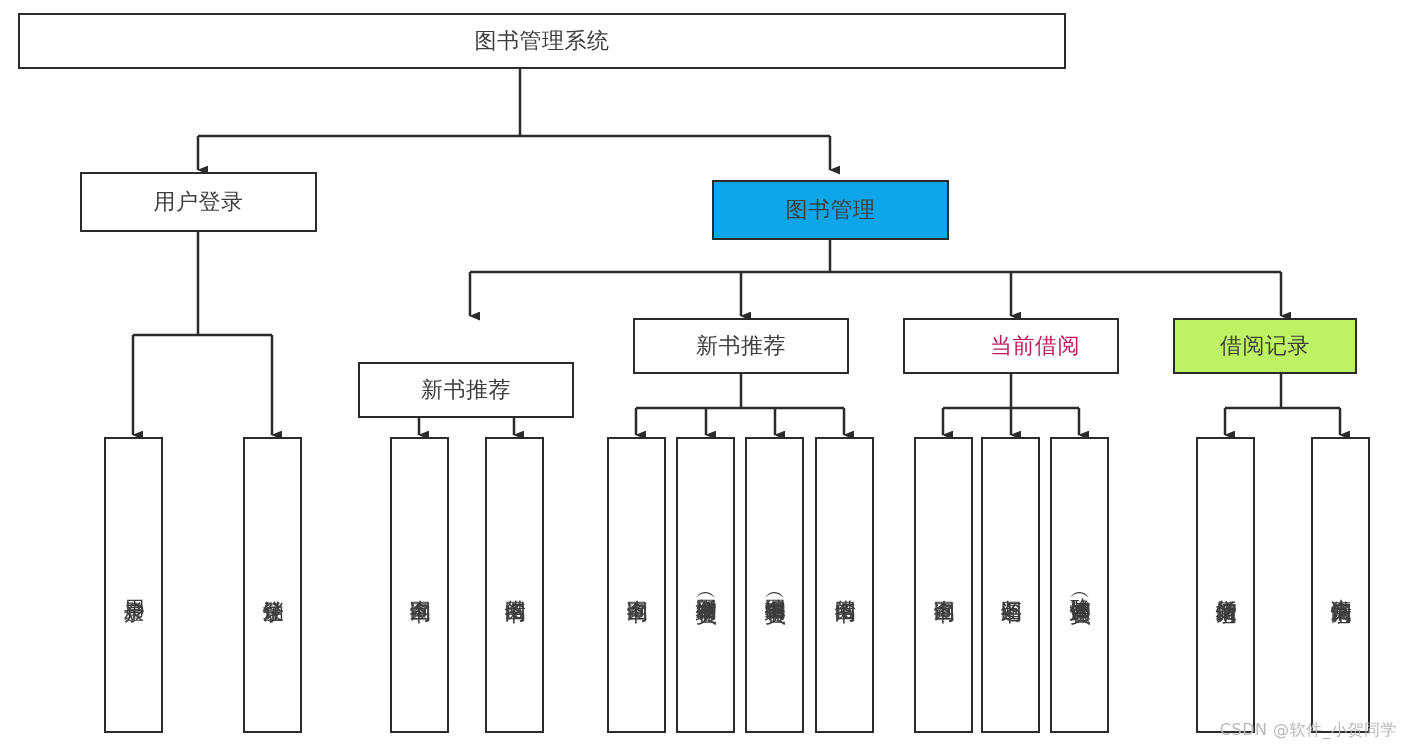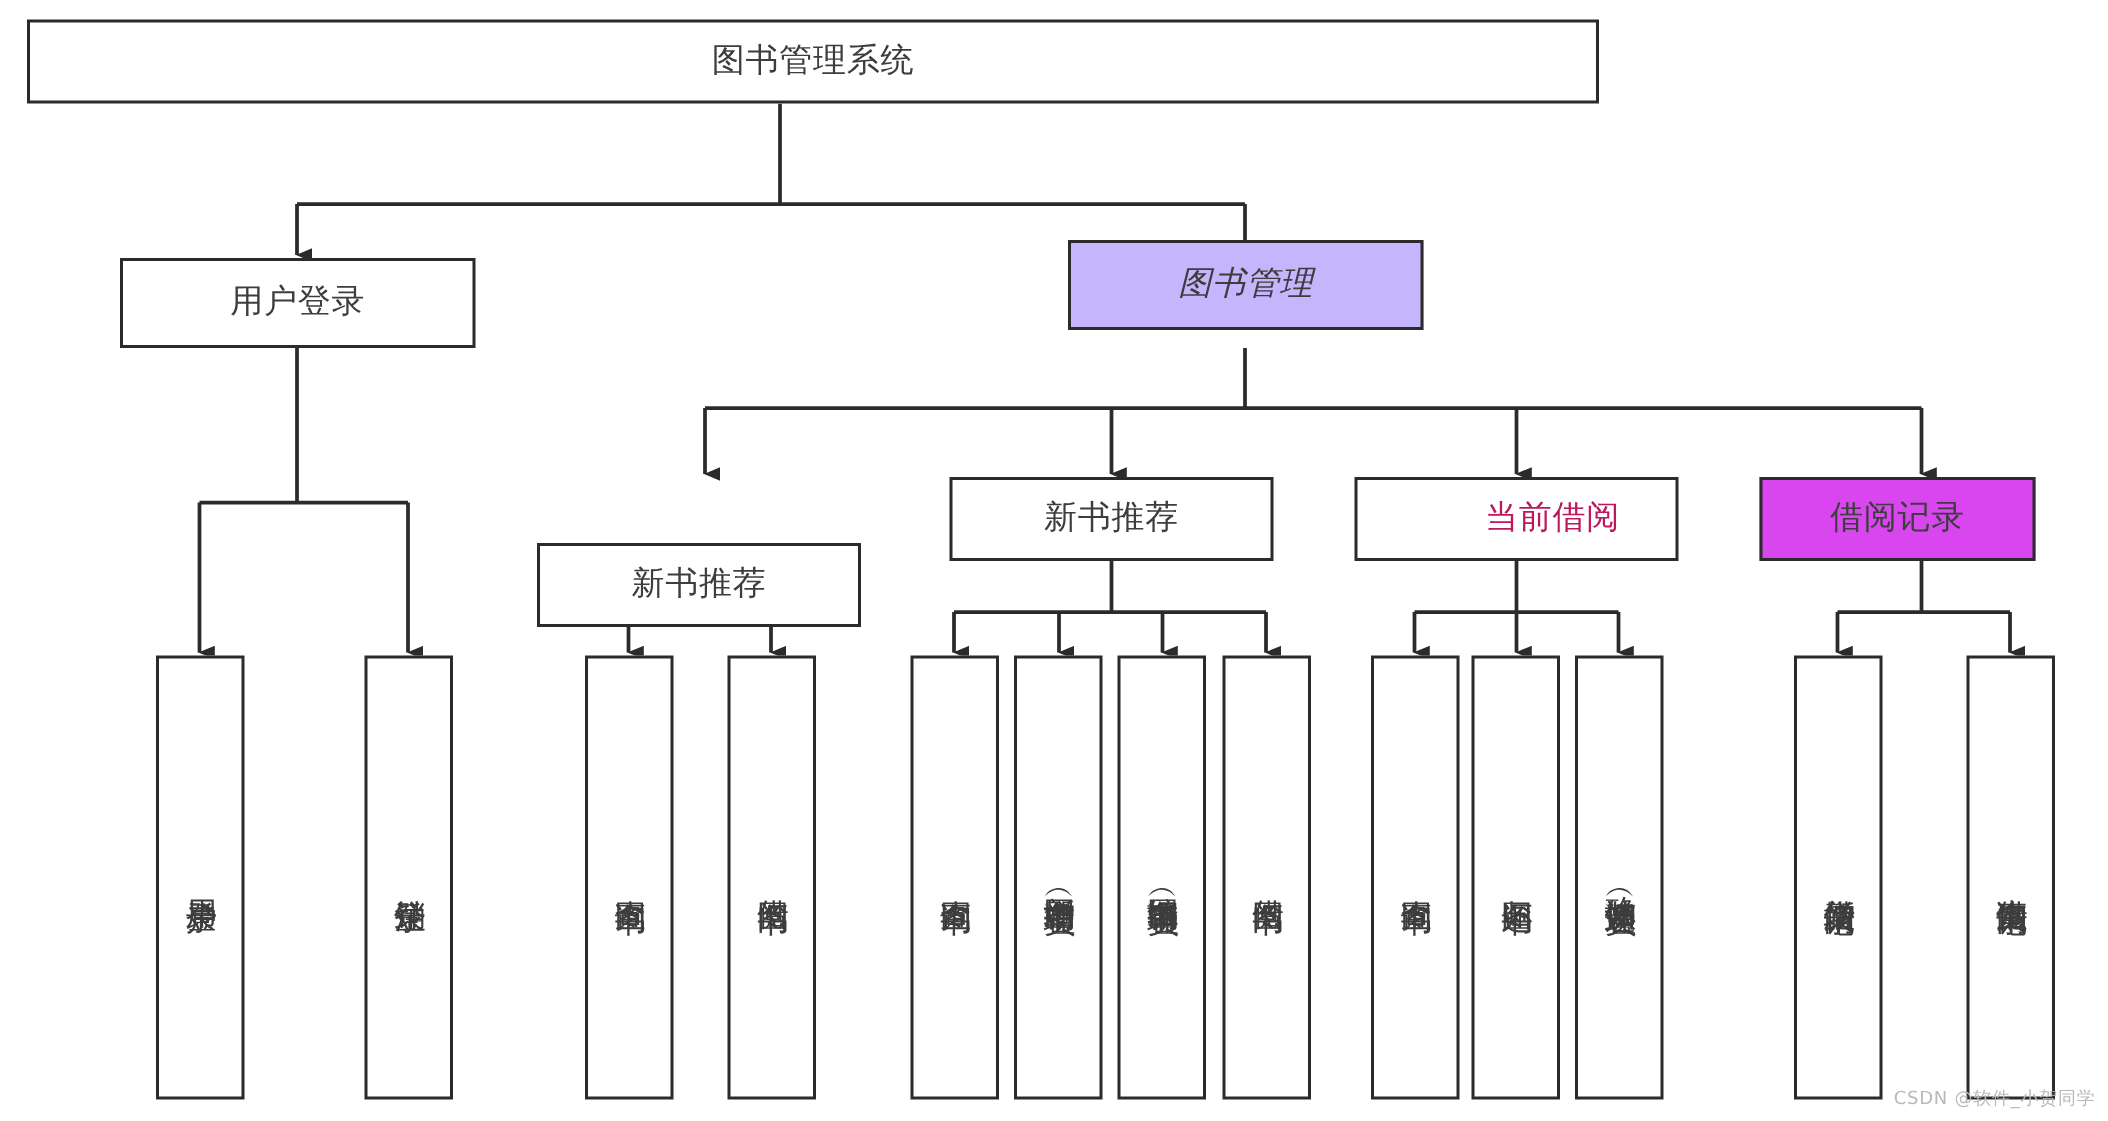--- a/index.html
+++ b/index.html
@@ -61,21 +61,21 @@
     left: 0;
     top: 0;
     width: 1405px;
     height: 747px;
     pointer-events: none;
   }
   .watermark {
     position: absolute;
     right: 8px;
     bottom: 6px;
-    font-size: 12px;
+    font-size: 16px;
     color: #b9b9b9;
     letter-spacing: 0.5px;
     white-space: nowrap;
     user-select: none;
   }
 </style>
 </head>
 <body>
 
 <div id="diagram-root">
@@ -123,33 +123,33 @@
       </g>
   </svg>
 
   <div id="node-layer">
       <div class="node root" style="left: 18px; top: 13px; width: 1048px; height: 56px; border-color: rgb(43, 43, 43); background: rgb(255, 255, 255);">
         <span class="node-label" style="color: rgb(61, 61, 61);">图书管理系统</span>
       </div>
       <div class="node level1" style="left: 80px; top: 172px; width: 237px; height: 60px; border-color: rgb(43, 43, 43); background: rgb(255, 255, 255);">
         <span class="node-label" style="color: rgb(61, 61, 61);">用户登录</span>
       </div>
-      <div class="node level1" style="left: 712px; top: 160px; width: 237px; height: 60px; border-color: rgb(43, 43, 43); background: #c4b5fd; font-style: italic;">
+      <div class="node level1" style="left: 712px; top: 180px; width: 237px; height: 60px; border-color: rgb(43, 43, 43); background: #0ea5e9;">
         <span class="node-label" style="color: rgb(61, 61, 61);">图书管理</span>
       </div>
       <div class="node level2" style="left: 358px; top: 318px; width: 216px; height: 56px; border-color: rgb(43, 43, 43); background: rgb(255, 255, 255); margin-top: 44px;">
         <span class="node-label" style="color: rgb(61, 61, 61);">新书推荐</span>
       </div>
       <div class="node level2" style="left: 633px; top: 318px; width: 216px; height: 56px; border-color: rgb(43, 43, 43); background: rgb(255, 255, 255);">
         <span class="node-label" style="color: rgb(61, 61, 61);">新书推荐</span>
       </div>
       <div class="node level2" style="left: 903px; top: 318px; width: 216px; height: 56px; border-color: rgb(43, 43, 43); background: rgb(255, 255, 255);">
         <span class="node-label" style="color: #be185d; margin-left: 48px;">当前借阅</span>
       </div>
-      <div class="node level2" style="left: 1173px; top: 318px; width: 184px; height: 56px; border-color: rgb(43, 43, 43); background: #d946ef;">
+      <div class="node level2" style="left: 1173px; top: 318px; width: 184px; height: 56px; border-color: rgb(43, 43, 43); background: #bef264;">
         <span class="node-label" style="color: rgb(61, 61, 61);">借阅记录</span>
       </div>
       <div class="node leaf" style="left: 104px; top: 437px; width: 59px; height: 296px; border-color: rgb(43, 43, 43); background: rgb(255, 255, 255);">
         <span class="node-label" style="color: rgb(61, 61, 61);">用户登录</span>
       </div>
       <div class="node leaf" style="left: 243px; top: 437px; width: 59px; height: 296px; border-color: rgb(43, 43, 43); background: rgb(255, 255, 255);">
         <span class="node-label" style="color: rgb(61, 61, 61);">注销登录</span>
       </div>
       <div class="node leaf" style="left: 390px; top: 437px; width: 59px; height: 296px; border-color: rgb(43, 43, 43); background: rgb(255, 255, 255);">
         <span class="node-label" style="color: rgb(61, 61, 61);">查询图书</span>

